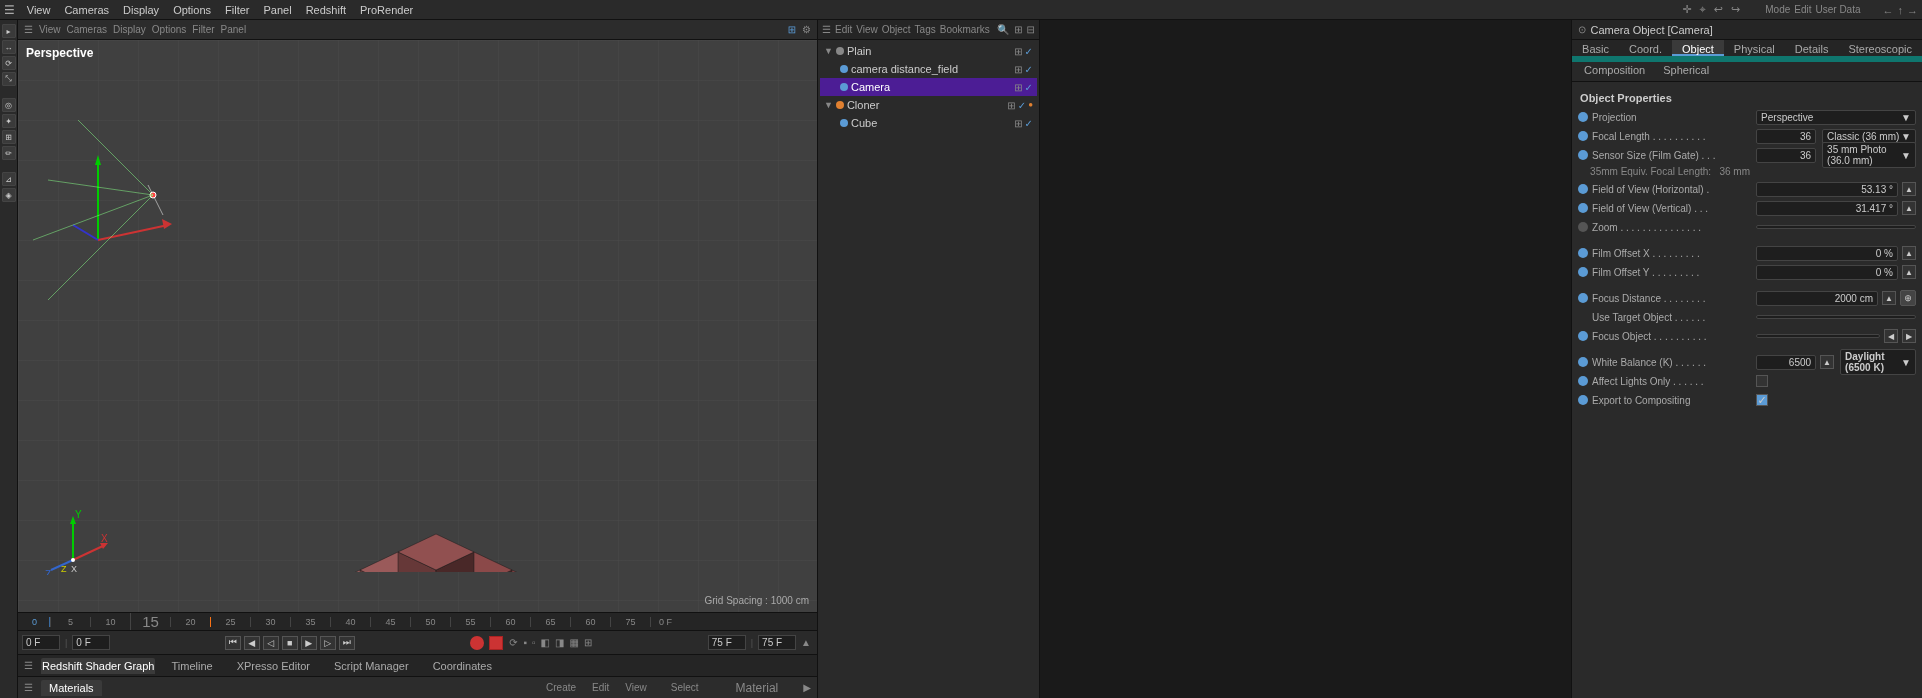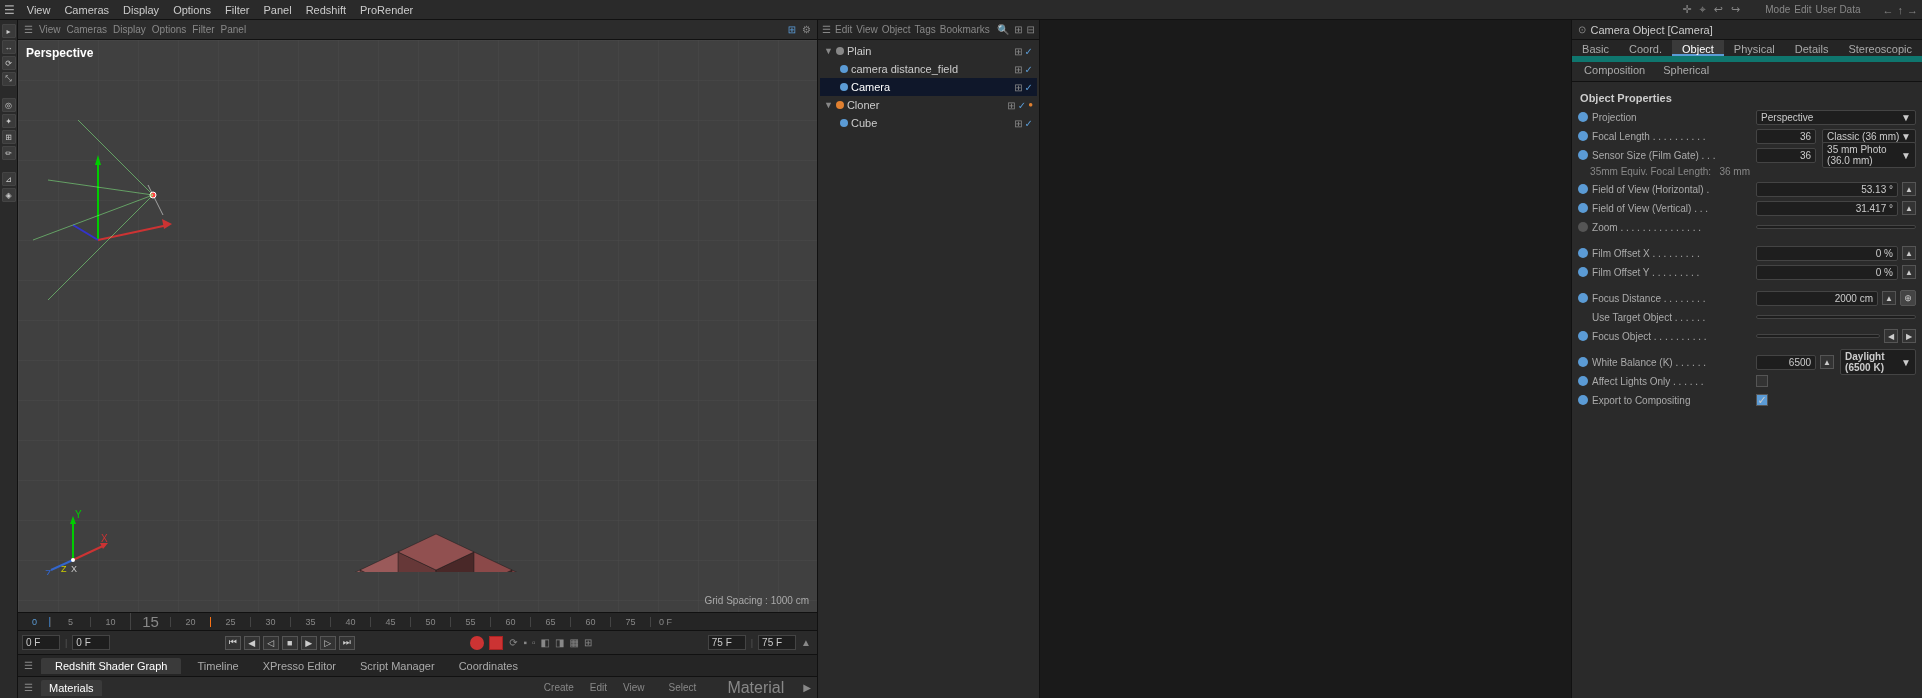--- a/index.html
+++ b/index.html
@@ -27,32 +27,32 @@
     }
 
     
     .timeline-bar { height: 18px; background: #252525; display: flex; align-items: center; padding: 0 2px; border-top: 1px solid #111; overflow: hidden; }
 
     
     .playback-bar { height: 24px; background: #2a2a2a; display: flex; align-items: center; padding: 0 4px; gap: 3px; border-top: 1px solid #111; }
 
     
     .shader-bar { height: 22px; background: #252525; display: flex; align-items: center; padding: 0 6px; gap: 8px; border-top: 1px solid #111; flex-shrink: 0; }
-    .shader-tab-active { background: #3a3a3a; padding: 2px 14px; border-radius: 2px 2px 0 0; color: #fff; font-size: 11px; }
+    .shader-tab-active { background: #3a3a3a; padding: 2px 1px; border-radius: 2px 2px 0 0; color: #fff; font-size: 11px; }
     .shader-tab { padding: 2px 8px; color: #aaa; font-size: 11px; cursor: pointer; }
 
     
     .materials-bar { height: 22px; background: #2c2c2c; display: flex; align-items: center; padding: 0 6px; gap: 8px; border-top: 1px solid #111; flex-shrink: 0; }
 
     
     .scene-panel { flex: 0 0 200px; background: #2a2a2a; border-right: 1px solid #111; display: flex; flex-direction: column; }
     .scene-toolbar { height: 20px; background: #252525; display: flex; align-items: center; padding: 0 4px; gap: 4px; border-bottom: 1px solid #111; }
     .scene-tree { flex: 1; padding: 2px; }
     .tree-item { display: flex; align-items: center; padding: 2px 4px; font-size: 11px; color: #ccc; cursor: pointer; gap: 3px; height: 18px; }
-    .tree-item.selected { background: #0f172a; }
+    .tree-item.selected { background: #4c1d95; }
     .tree-item.child { padding-left: 20px; }
     .tree-dot { width: 8px; height: 8px; border-radius: 50%; display: inline-block; flex-shrink: 0; }
     .tree-icons { margin-left: auto; display: flex; gap: 2px; color: #888; font-size: 10px; }
 
     
     .props-panel { flex: 0 0 320px; background: #2a2a2a; display: flex; flex-direction: column; border-left: 1px solid #111; }
     .props-header { height: 20px; background: #252525; display: flex; align-items: center; padding: 0 6px; gap: 4px; border-bottom: 1px solid #111; font-size: 11px; }
     .props-tabs { display: flex; height: 22px; background: #252525; border-bottom: 6px solid #0f766e; }
     .props-tab { padding: 3px 10px; font-size: 11px; color: #aaa; cursor: pointer; }
     .props-tab.active { background: #3a3a3a; color: #fff; border-bottom: 2px solid #5b9bd5; }
@@ -487,21 +487,21 @@
     </div>
 
     <div class="materials-bar">
       <span style="color:#888;font-size:10px;">☰</span>
       <div style="background:#3a3a3a;padding:2px 8px;border-radius:2px 2px 0 0;color:#fff;font-size:11px;">Materials</div>
       <div style="flex:1;"></div>
       <span style="color:#888;font-size:10px;margin:0 4px;">Create</span>
       <span style="color:#888;font-size:10px;margin:0 4px;">Edit</span>
       <span style="color:#888;font-size:10px;margin:0 4px;">View</span>
       <span style="color:#888;font-size:10px;margin:0 12px;">Select</span>
-      <span style="color:#888;font-size:16px;margin:0 11px;">Material</span>
+      <span style="color:#888;font-size:12px;margin:0 17px;">Material</span>
       <span style="color:#888;font-size:10px;">▶</span>
     </div>
   </div>
 
   <div style="display:flex;flex:1;overflow:hidden;">
 
     <div class="scene-panel">
 
       <div class="scene-toolbar">
         <span style="color:#888;font-size:10px;">☰</span>

